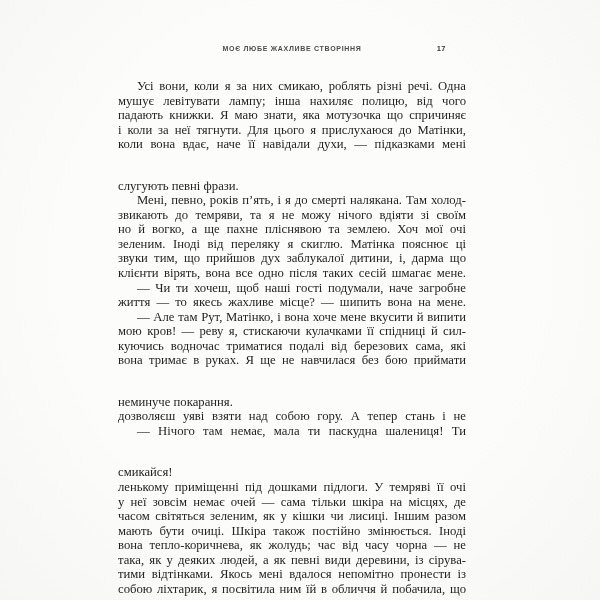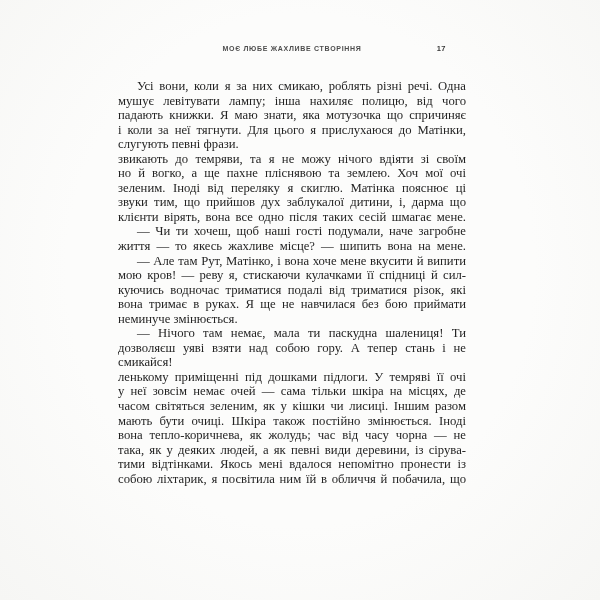--- a/index.html
+++ b/index.html
@@ -59,48 +59,51 @@
     line-height: 14.55px;
     overflow: hidden;
     text-align: justify;
     text-align-last: justify;
   }
   .text-line.indent {
     padding-left: 19px;
   }
   .text-line.para-end {
     text-align-last: left;
+    margin-top: 27px;
   }
 </style>
 </head>
 <body>
 
 <div class="book-page">
   <div class="page-header">МОЄ ЛЮБЕ ЖАХЛИВЕ СТВОРІННЯ</div>
   <div class="page-number">17</div>
   <div class="text-block" id="text-block">
       <div class="text-line indent">Усі вони, коли я за них смикаю, роблять різні речі. Одна при-</div>
       <div class="text-line">мушує левітувати лампу; інша нахиляє полицю, від чого</div>
       <div class="text-line">падають книжки. Я маю знати, яка мотузочка що спричиняє</div>
       <div class="text-line">і коли за неї тягнути. Для цього я прислухаюся до Матінки,</div>
+      <div class="text-line">коли вона вдає, наче її навідали духи, — підказками мені</div>
       <div class="text-line para-end">слугують певні фрази.</div>
+      <div class="text-line indent">Мені, певно, років п’ять, і я до смерті налякана. Там холод-</div>
       <div class="text-line">звикають до темряви, та я не можу нічого вдіяти зі своїм</div>
       <div class="text-line">но й вогко, а ще пахне пліснявою та землею. Хоч мої очі</div>
       <div class="text-line">зеленим. Іноді від переляку я скиглю. Матінка пояснює ці</div>
       <div class="text-line">звуки тим, що прийшов дух заблукалої дитини, і, дарма що</div>
       <div class="text-line">клієнти вірять, вона все одно після таких сесій шмагає мене.</div>
       <div class="text-line indent">— Чи ти хочеш, щоб наші гості подумали, наче загробне</div>
       <div class="text-line">життя — то якесь жахливе місце? — шипить вона на мене.</div>
       <div class="text-line indent">— Але там Рут, Матінко, і вона хоче мене вкусити й випити</div>
       <div class="text-line">мою кров! — реву я, стискаючи кулачками її спідниці й сил-</div>
-      <div class="text-line">куючись водночас триматися подалі від триматися різок, які</div>
+      <div class="text-line">куючись водночас триматися подалі від березових сама, які</div>
       <div class="text-line">вона тримає в руках. Я ще не навчилася без бою приймати</div>
-      <div class="text-line para-end">неминуче змінюється.</div>
+      <div class="text-line para-end">неминуче покарання.</div>
+      <div class="text-line">дозволяєш уяві взяти над собою гору. А тепер стань і не</div>
       <div class="text-line indent">— Нічого там немає, мала ти паскудна шалениця! Ти</div>
-      <div class="text-line">дозволяєш уяві взяти над собою гору. А тепер стань і не</div>
       <div class="text-line para-end">смикайся!</div>
       <div class="text-line">ленькому приміщенні під дошками підлоги. У темряві її очі</div>
       <div class="text-line">у неї зовсім немає очей — сама тільки шкіра на місцях, де</div>
       <div class="text-line">часом світяться зеленим, як у кішки чи лисиці. Іншим разом</div>
       <div class="text-line">мають бути очиці. Шкіра також постійно змінюється. Іноді</div>
       <div class="text-line">вона тепло-коричнева, як жолудь; час від часу чорна — не</div>
       <div class="text-line">така, як у деяких людей, а як певні види деревини, із сірува-</div>
       <div class="text-line">тими відтінками. Якось мені вдалося непомітно пронести із</div>
       <div class="text-line">собою ліхтарик, я посвітила ним їй в обличчя й побачила, що</div>
     </div>

